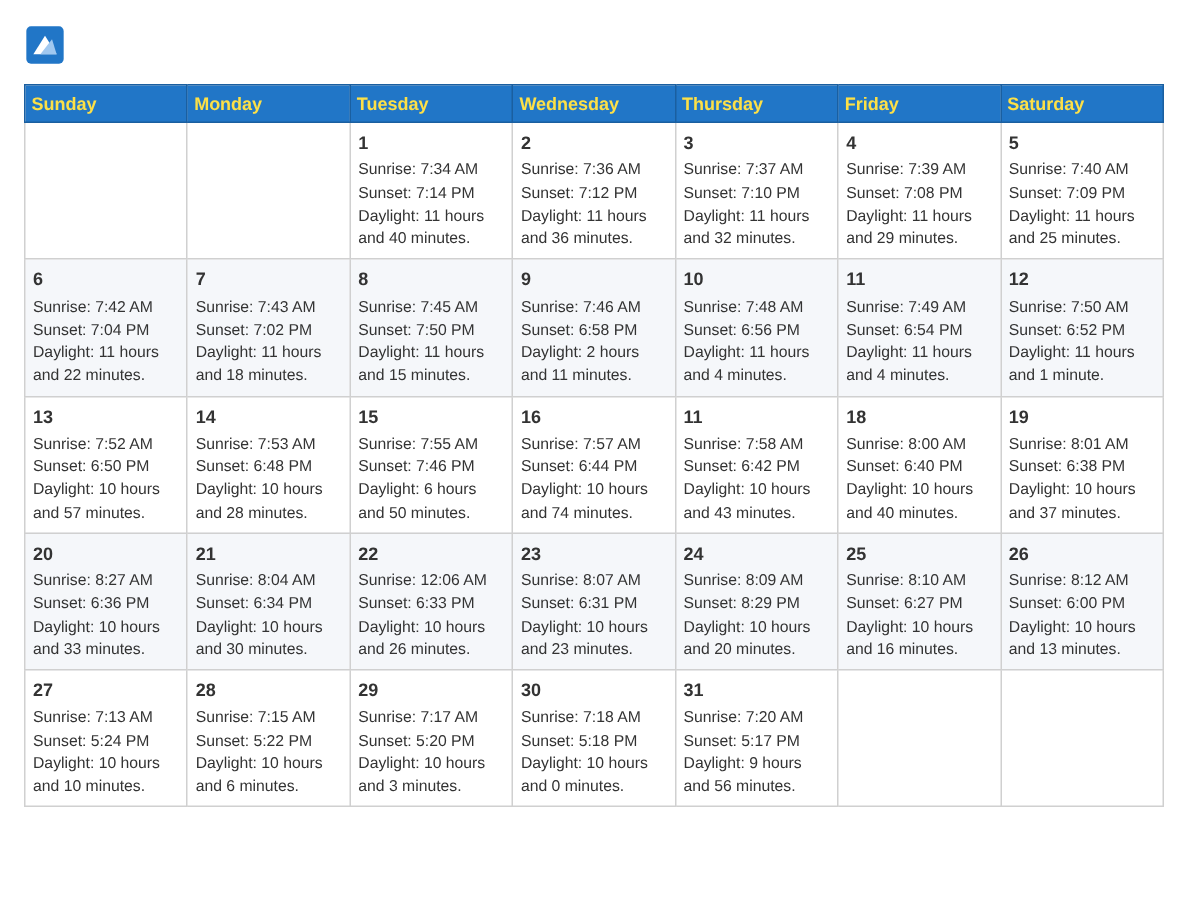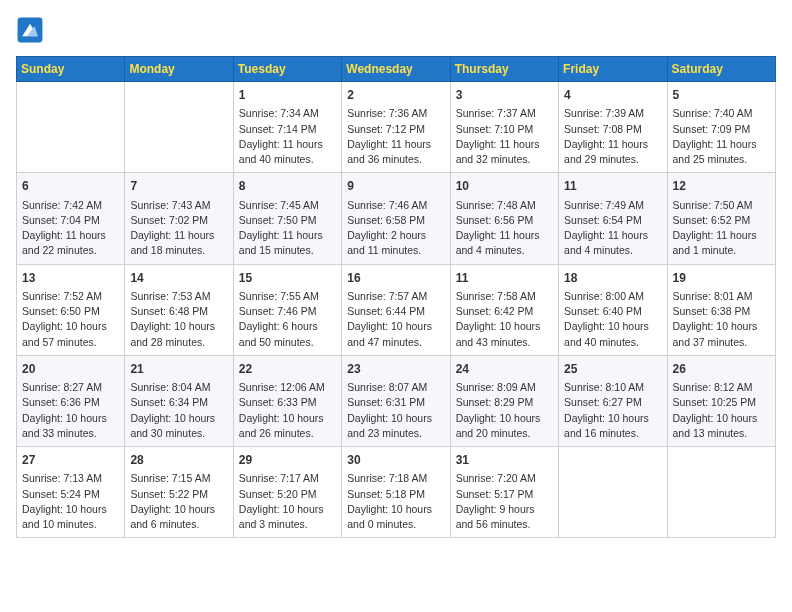--- a/index.html
+++ b/index.html
@@ -216,21 +216,21 @@
         <td>
           <div class="cell-day">15</div>
           <div>Sunrise: 7:55 AM</div>
           <div>Sunset: 7:46 PM</div>
           <div>Daylight: 6 hours and 50 minutes.</div>
         </td>
         <td>
           <div class="cell-day">16</div>
           <div>Sunrise: 7:57 AM</div>
           <div>Sunset: 6:44 PM</div>
-          <div>Daylight: 10 hours and 47 minutes.</div>
+          <div>Daylight: 10 hours and 74 minutes.</div>
         </td>
         <td>
           <div class="cell-day">11</div>
           <div>Sunrise: 7:58 AM</div>
           <div>Sunset: 6:42 PM</div>
           <div>Daylight: 10 hours and 43 minutes.</div>
         </td>
         <td>
           <div class="cell-day">18</div>
           <div>Sunrise: 8:00 AM</div>
@@ -277,21 +277,21 @@
         </td>
         <td>
           <div class="cell-day">25</div>
           <div>Sunrise: 8:10 AM</div>
           <div>Sunset: 6:27 PM</div>
           <div>Daylight: 10 hours and 16 minutes.</div>
         </td>
         <td>
           <div class="cell-day">26</div>
           <div>Sunrise: 8:12 AM</div>
-          <div>Sunset: 10:25 PM</div>
+          <div>Sunset: 6:00 PM</div>
           <div>Daylight: 10 hours and 13 minutes.</div>
         </td>
       </tr>
       <tr>
         <td>
           <div class="cell-day">27</div>
           <div>Sunrise: 7:13 AM</div>
           <div>Sunset: 5:24 PM</div>
           <div>Daylight: 10 hours and 10 minutes.</div>
         </td>

